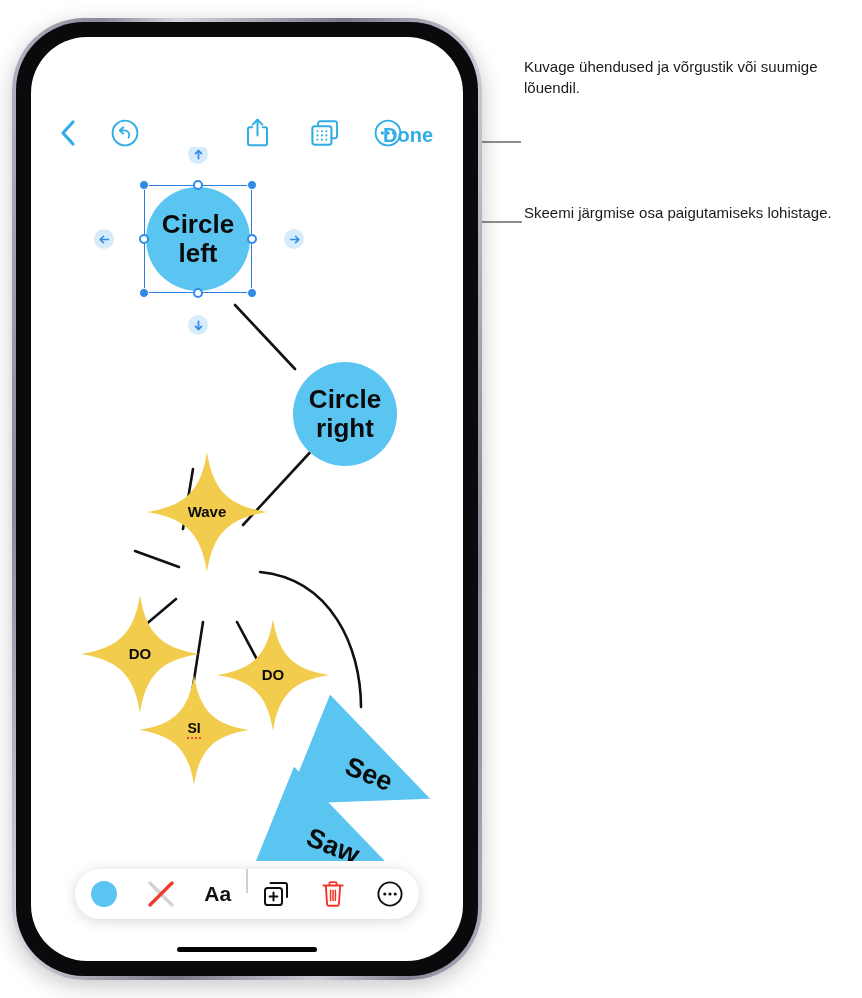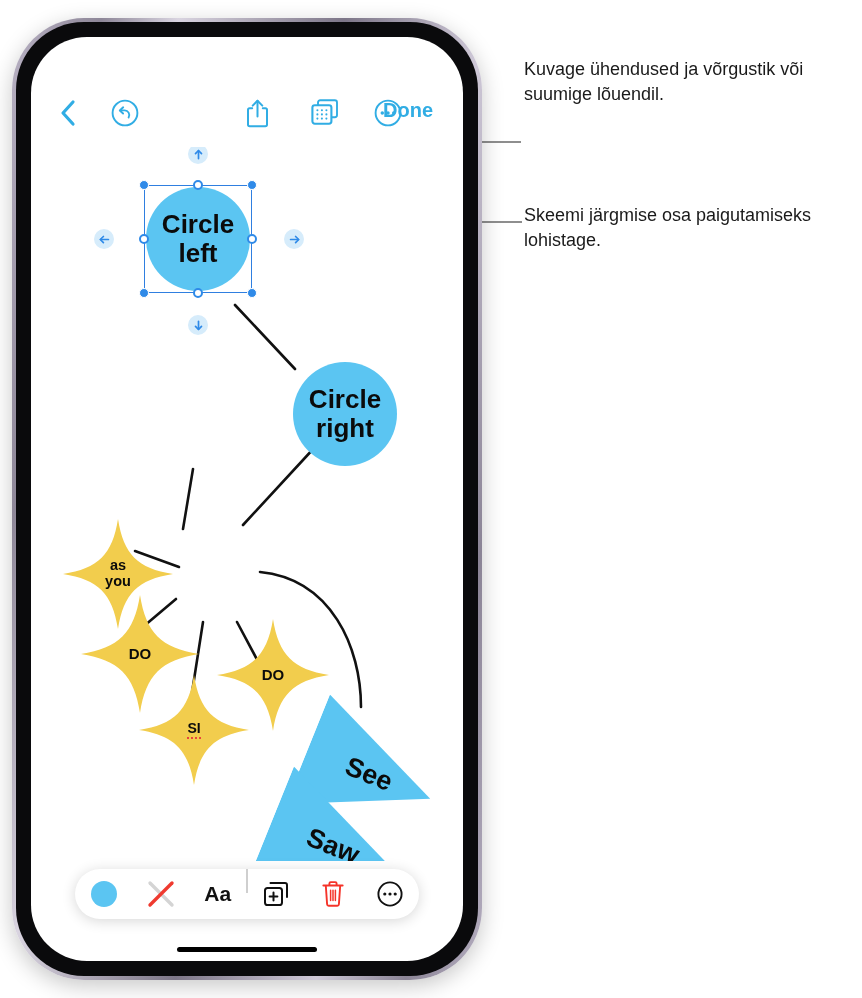--- a/index.html
+++ b/index.html
@@ -52,21 +52,21 @@
   .bars i:nth-child(1){height:5px;}
   .bars i:nth-child(2){height:7.5px;}
   .bars i:nth-child(3){height:10px;}
   .bars i:nth-child(4){height:13px;}
   .batt{position:relative;width:27px;height:13px;border:1.6px solid #000;border-radius:4px;box-sizing:border-box;}
   .batt b{position:absolute;left:1.5px;top:1.5px;bottom:1.5px;width:20px;background:#000;border-radius:2px;display:block;}
   .batt:after{content:"";position:absolute;right:-4px;top:3.5px;width:2.2px;height:5px;background:#aaa;border-radius:0 2px 2px 0;}
 
   
   .toolbar{position:absolute;left:0;top:62px;width:100%;height:48px;}
-  .tb-item{position:absolute;top:0;height:48px;display:flex;align-items:flex-start;justify-content:center;cursor:pointer;}
+  .tb-item{position:absolute;top:0;height:48px;display:flex;align-items:flex-end;justify-content:center;cursor:pointer;}
   .tb-back{left:18px;width:38px;}
   .tb-undo{left:72px;width:44px;}
   .tb-share{left:204px;width:44px;}
   .tb-grid{left:272px;width:44px;}
   .tb-more{left:335px;width:44px;}
   .tb-done{right:22px;width:66px;font-size:20px;font-weight:bold;color:#31ade4;}
 
   
   .canvas{position:absolute;left:0;top:110px;right:0;bottom:100px;overflow:hidden;}
   .node{position:absolute;display:flex;align-items:center;justify-content:center;text-align:center;
@@ -101,21 +101,21 @@
     display:flex;align-items:flex-start;
   }
   .bb{flex:1;display:flex;align-items:center;justify-content:center;height:100%;cursor:pointer;}
   .swatch{width:26px;height:26px;border-radius:50%;background:#5bc5f2;}
   .bb-aa{font-size:21px;font-weight:600;color:#111;}
   .bb-div{width:1.4px;height:24px;background:#cfcfcf;}
   .home-ind{position:absolute;left:50%;transform:translateX(-50%);bottom:9px;
     width:140px;height:5px;border-radius:3px;background:#000;}
 
   
-  .callout{position:absolute;font-size:18px;line-height:1.38;color:#1a1a1a;}
+  .callout{position:absolute;font-size:15px;line-height:1.38;color:#1a1a1a;}
   .lead{position:absolute;background:#8e8e8e;}
 </style>
 </head>
 <body>
 
 <div class="stage">
 
   <div class="lead" style="left:306px;top:118px;width:2.4px;height:25px;"></div>
   <div class="lead" style="left:306px;top:141px;width:215px;height:2.4px;"></div>
   <div class="lead" style="left:272px;top:221px;width:250px;height:2.4px;"></div>
@@ -246,29 +246,29 @@
             <svg width="11" height="11" viewBox="0 0 11 11">
               <path d="M5.5 1.4 V9.2" stroke="#2f8ae8" stroke-width="1.7" stroke-linecap="round"></path>
               <path d="M2.5 6.4 L5.5 9.5 L8.5 6.4" stroke="#2f8ae8" stroke-width="1.7" fill="none" stroke-linecap="round" stroke-linejoin="round"></path>
             </svg>
           </div>
 
           <div class="node circ" style="left:262px;top:215px;width:104px;height:104px;font-size:26px;">
             <span>Circle right</span>
           </div>
 
-
-          <div class="starwrap" style="left:32px;top:372px;width:110px;height:110px;">
-            <svg width="110" height="110" viewBox="0 0 100 100">
+          <div class="starwrap" style="left:116px;top:305px;width:120px;height:120px;">
+            <svg width="120" height="120" viewBox="0 0 100 100">
               <path d="M50 0 C55 32 68 45 100 50 C68 55 55 68 50 100 C45 68 32 55 0 50 C32 45 45 32 50 0 Z" fill="#f2cd4d"></path>
             </svg>
-            <div class="lbl" style="font-size:14.5px;">
-              <span style="white-space:pre-line;">as<br>you</span>
-            </div>
-          </div>
+            <div class="lbl" style="font-size:15px;">
+              <span>Wave</span>
+            </div>
+          </div>
+
 
 
           <div class="starwrap" style="left:50px;top:448px;width:118px;height:118px;">
             <svg width="118" height="118" viewBox="0 0 100 100">
               <path d="M50 0 C55 32 68 45 100 50 C68 55 55 68 50 100 C45 68 32 55 0 50 C32 45 45 32 50 0 Z" fill="#f2cd4d"></path>
             </svg>
             <div class="lbl" style="font-size:15px;">
               <span>DO</span>
             </div>
           </div>

